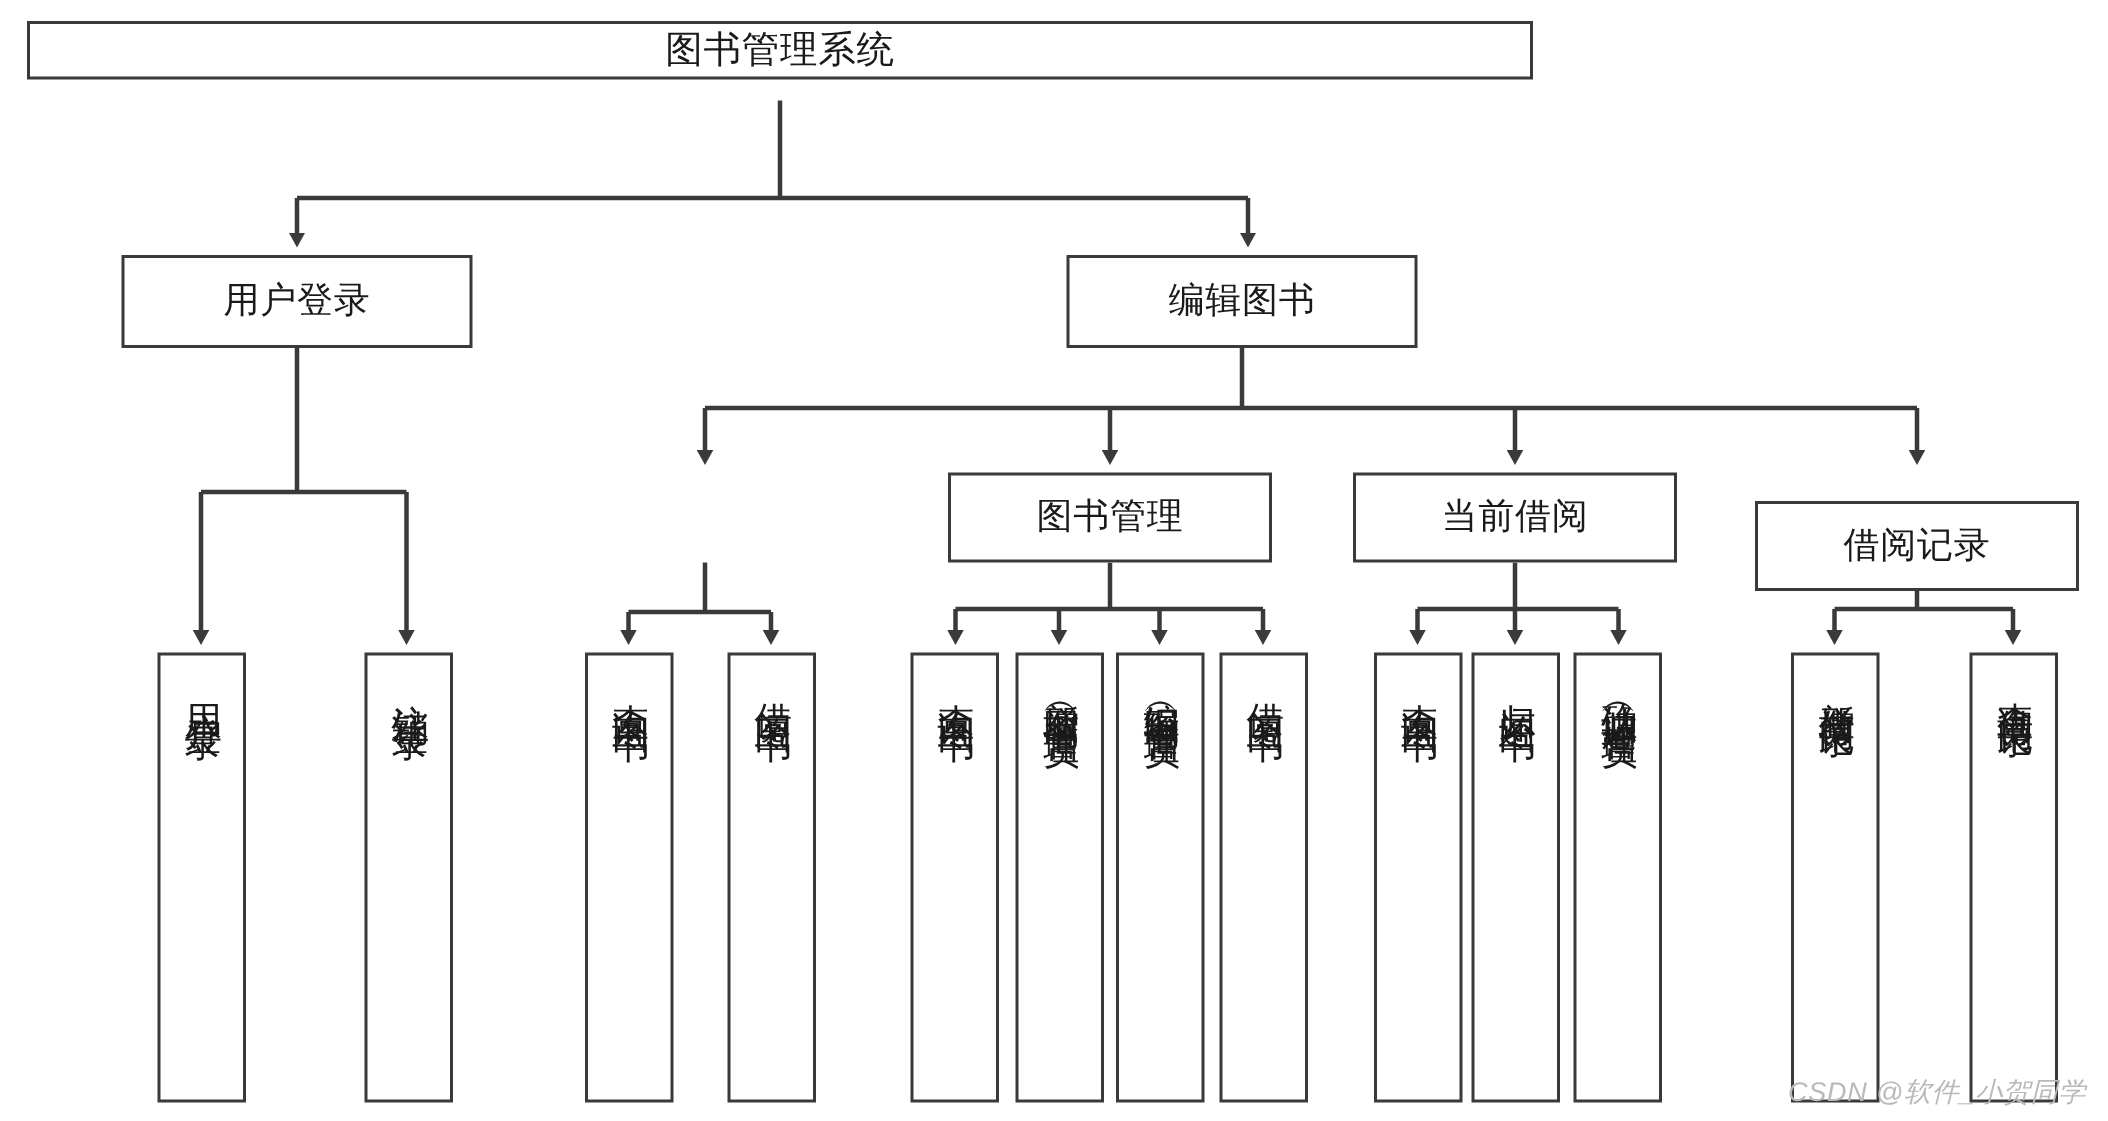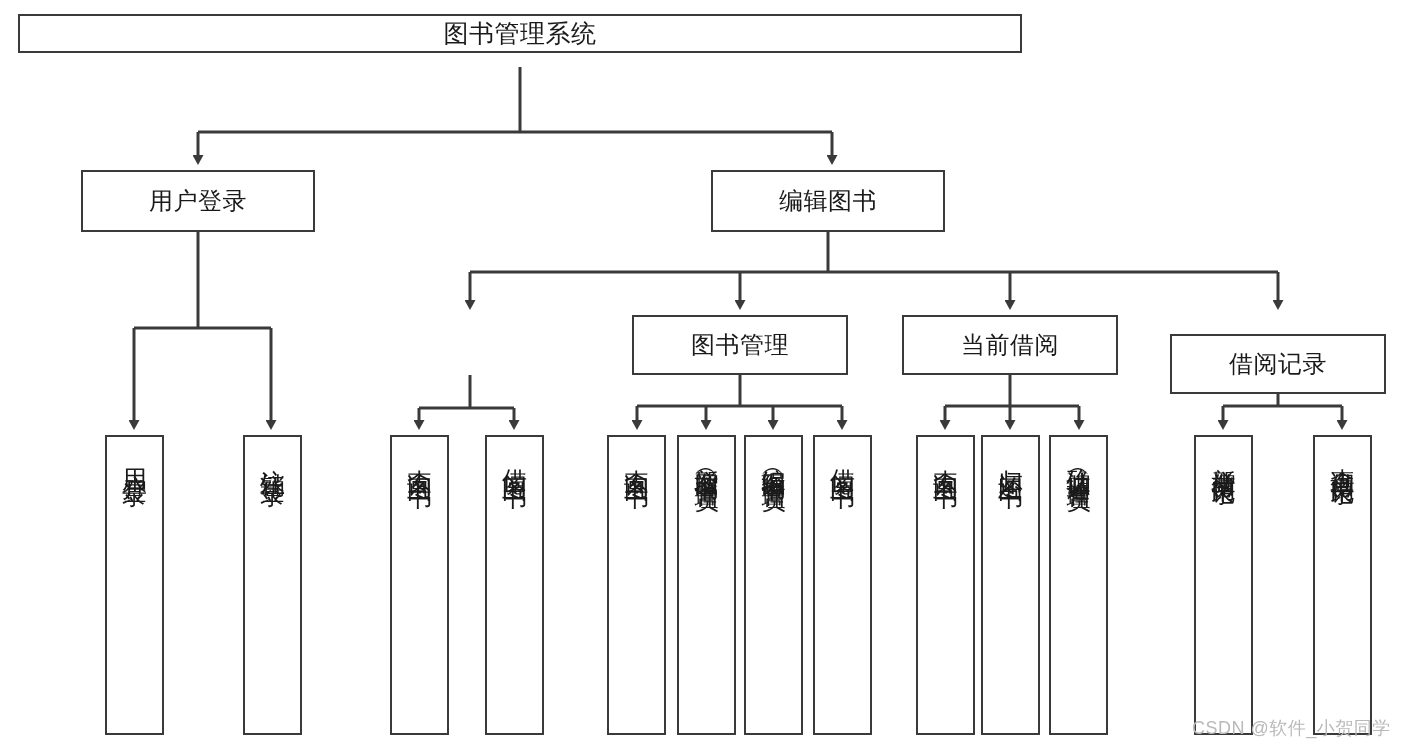--- a/index.html
+++ b/index.html
@@ -62,20 +62,21 @@
     font-size:24px;
     letter-spacing:3px;
   }
   .watermark{
     position:absolute;
     font-size:18px;
     color:#b9b9b9;
     white-space:nowrap;
     z-index:5;
     letter-spacing:0.5px;
+    font-style:italic;
   }
 </style>
 </head>
 <body>
 
 <div id="canvas">
 
   <svg id="edges" viewBox="0 0 1405 747" width="1405" height="747" xmlns="http://www.w3.org/2000/svg">
     <defs>
       <marker id="arrow" markerWidth="10" markerHeight="11" refX="1" refY="5.5" orient="auto" markerUnits="userSpaceOnUse">

